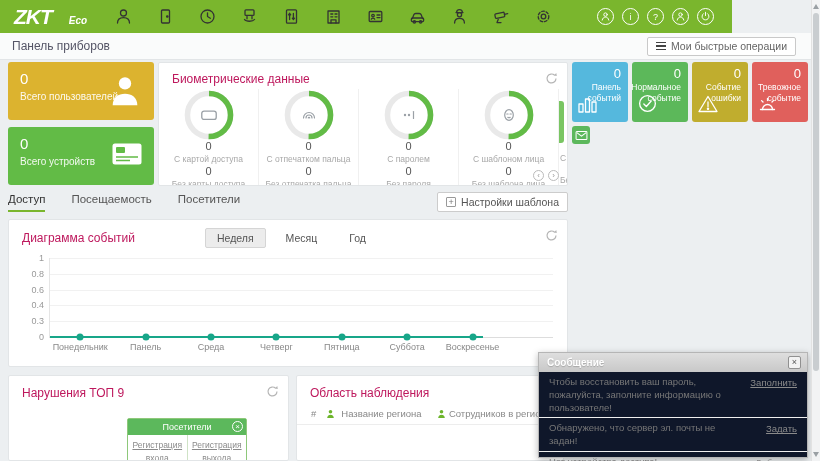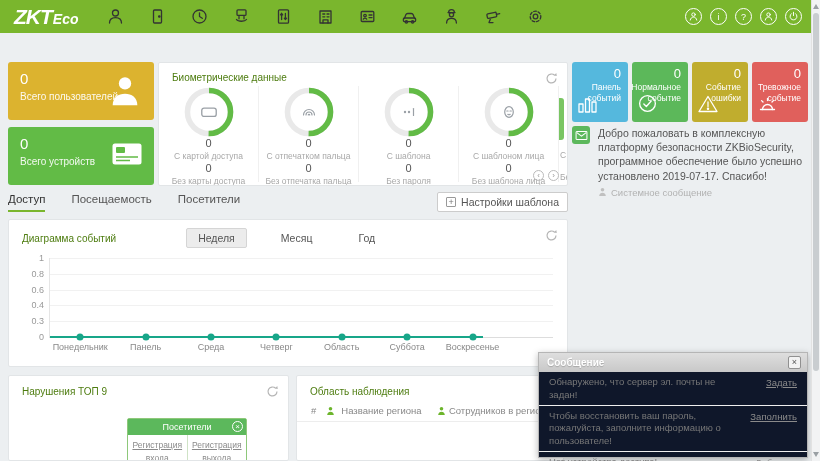--- a/index.html
+++ b/index.html
@@ -1,42 +1,42 @@
 <!DOCTYPE html>
 <html><head>
 <meta charset="utf-8">
 <style>
   * { margin:0; padding:0; box-sizing:border-box; }
   html,body { width:820px; height:461px; overflow:hidden; }
   body { font-family:"Liberation Sans","DejaVu Sans",sans-serif; background:#eceff1; color:#555; }
   #app { position:relative; width:820px; height:461px; overflow:hidden; background:#eceff1; }
 
   
-  .header { position:absolute; top:0; left:0; width:820px; height:33px; background:#7ab62d; display:flex; align-items:center; padding:0 18px 0 14px; z-index:10; }
+  .header { position:absolute; top:0; left:0; width:732px; height:33px; background:#7ab62d; display:flex; align-items:center; padding:0 18px 0 14px; z-index:10; }
   .logo { display:flex; align-items:baseline; color:#fff; margin-right:26px; cursor:default; }
   .logo .zkt { font-size:21px; font-weight:bold; font-style:italic; letter-spacing:-1px; }
-  .logo .eco { font-size:14px; font-weight:bold; font-style:italic; margin-left:1px; }
+  .logo .eco { font-size:10px; font-weight:bold; font-style:italic; margin-left:17px; }
   .modules { display:flex; align-items:center; gap:21px; }
   .mod-icon { width:21px; height:21px; display:flex; align-items:center; justify-content:center; cursor:pointer; }
   .mod-icon svg { stroke:#333; fill:none; stroke-width:1.3; stroke-linecap:round; stroke-linejoin:round; }
   .header-right { margin-left:auto; display:flex; align-items:center; gap:8px; }
   .welcome { color:#fff; font-size:11px; margin-right:6px; white-space:nowrap; }
   .hicon { width:17px; height:17px; border:1px solid #fff; border-radius:50%; color:#fff; font-size:9px; display:flex; align-items:center; justify-content:center; cursor:pointer; }
   .hicon svg { stroke:#fff; fill:none; stroke-width:1.2; stroke-linecap:round; }
 
   
   .toolbar { position:absolute; top:33px; left:0; width:820px; height:27px; background:#fafbfb; border-bottom:1px solid #e2e5e7; display:flex; align-items:center; padding:0 16px 0 12px; }
   .page-title { font-size:12px; color:#556; }
   .quick-ops { margin-left:auto; margin-right:8px; background:#fff; border:1px solid #c9c9c9; border-radius:2px; height:19px; display:flex; align-items:center; gap:5px; padding:0 8px; font-size:10.5px; color:#666; cursor:pointer; }
   .burger { display:inline-flex; flex-direction:column; gap:2px; }
   .burger i { display:block; width:10px; height:1.6px; background:#444; }
 
   
   .panel { position:absolute; background:#fff; border:1px solid #e2e5e7; border-radius:2px; }
-  .panel-title { font-size:10px; color:#4d7c0f; }
+  .panel-title { font-size:12px; color:#be185d; }
   .refresh { position:absolute; top:8px; right:8px; width:14px; height:14px; cursor:pointer; }
 
   
   .card { position:absolute; left:8px; width:146px; height:58px; border-radius:3px; padding:9px 12px; color:#fff; cursor:pointer; }
   .card .val { font-size:15px; line-height:1.1; }
   .card .lbl { font-size:10px; opacity:.92; margin-top:3px; }
   .card .cicon { position:absolute; right:12px; top:11px; }
 
   
   .bio { left:158px; top:62px; width:410px; height:124px; overflow:hidden; }
@@ -72,21 +72,21 @@
   
   .tabsrow { position:absolute; left:8px; top:190px; width:560px; height:24px; display:flex; align-items:center; }
   .tab { font-size:11.5px; color:#555; margin-right:26px; padding-bottom:5px; cursor:pointer; border-bottom:2px solid transparent; }
   .tab.active { color:#333; border-bottom-color:#7ab62d; }
   .tmpl-btn { margin-left:auto; background:#fff; border:1px solid #ccc; border-radius:2px; font-size:10.5px; color:#555; padding:3px 8px; display:flex; align-items:center; gap:5px; cursor:pointer; }
   .plusbox { width:10px; height:10px; border:1px solid #999; border-radius:1px; font-size:9px; color:#777; display:flex; align-items:center; justify-content:center; line-height:1; }
 
   
   .chartp { left:8px; top:219px; width:560px; height:148px; }
   .chead { display:flex; align-items:center; padding:8px 12px 0 13px; }
-  .periods { display:flex; gap:22px; margin-left:70px; }
+  .periods { display:flex; gap:8px; margin-left:70px; }
   .pbtn { font-size:10.5px; color:#555; padding:3px 11px; border-radius:2px; border:1px solid transparent; cursor:pointer; }
   .pbtn.active { background:#ececec; border-color:#d5d5d5; }
   .plot { position:absolute; left:40px; right:14px; top:38px; bottom:28px; border-left:1px solid #e5e5e5; border-bottom:1px solid #ddd; }
   .gridline { position:absolute; left:0; right:0; height:1px; background:#f1f1f1; }
   .ytick { position:absolute; left:-32px; width:26px; text-align:right; font-size:9px; color:#999; }
   .sline { position:absolute; left:0; width:86%; height:2px; background:#18a689; bottom:-1px; }
   .dot { position:absolute; width:7px; height:7px; border-radius:50%; background:#18a689; transform:translate(-50%,50%); }
   .xlabel { position:absolute; top:100%; margin-top:5px; transform:translateX(-50%); font-size:9px; color:#888; white-space:nowrap; }
 
   
@@ -229,20 +229,31 @@
       </span>
       <span class="hicon">
         <svg width="11" height="11" viewBox="0 0 14 14">
             <path d="M7 1.6v4.2"></path>
             <path d="M4.3 3.4a4.4 4.4 0 1 0 5.4 0"></path>
           </svg>
       </span>
     </div>
   </div>
 
+  <div class="toolbar">
+    <span class="page-title">Панель приборов</span>
+    <button class="quick-ops">
+      <span class="burger">
+          <i></i>
+          <i></i>
+          <i></i>
+        </span>
+      <span>Мои быстрые операции</span>
+    </button>
+  </div>
 
   <div class="card" style="top: 62px; background: rgb(220, 179, 47);">
     <div class="val">0</div>
     <div class="lbl">Всего пользователей</div>
     <span class="cicon">
       <svg width="34" height="36" viewBox="0 0 34 38">
           <circle cx="17" cy="11" r="6.5" fill="#fff"></circle>
           <path d="M4 34c0-8 6-12 13-12s13 4 13 12z" fill="#fff"></path>
         </svg>
     </span>
@@ -315,21 +326,21 @@
             </svg>
           <span class="gicon">
             <svg width="18" height="18" viewBox="0 0 18 18">
                 <circle cx="5" cy="9" r="1.2" fill="#9aa0a6" stroke="none"></circle>
                 <circle cx="9" cy="9" r="1.2" fill="#9aa0a6" stroke="none"></circle>
                 <path d="M13.5 5.5v7"></path>
               </svg>
           </span>
         </div>
         <div class="gval">0</div>
-        <div class="glbl">С шаблона</div>
+        <div class="glbl">С паролем</div>
         <div class="gval">0</div>
         <div class="glbl">Без пароля</div>
       </div>
 
       <div class="gcol">
         <div class="ring">
           <svg class="track" width="50" height="50" viewBox="0 0 36 36">
               <circle cx="18" cy="18" r="15.5" fill="none" stroke="#e9e9e9" stroke-width="4"></circle>
               <circle cx="18" cy="18" r="15.5" fill="none" stroke="#62bb46" stroke-width="4" stroke-dasharray="48.7 48.7" transform="rotate(-90 18 18)"></circle>
             </svg>
@@ -406,30 +417,20 @@
     </div>
   </div>
 
   <div class="sysmsg">
     <span class="env">
       <svg width="13" height="11" viewBox="0 0 18 14">
           <rect x="1.5" y="1.5" width="15" height="11" rx="1" fill="none" stroke="#fff" stroke-width="1.4"></rect>
           <path d="M2.5 3l6.5 5 6.5-5" fill="none" stroke="#fff" stroke-width="1.4"></path>
         </svg>
     </span>
-    <div>
-      <div class="txt">Добро пожаловать в комплексную платформу безопасности ZKBioSecurity, программное обеспечение было успешно установлено 2019-07-17. Спасибо!</div>
-      <div class="src">
-        <svg width="9" height="10" viewBox="0 0 10 11">
-            <circle cx="5" cy="3" r="2" fill="#c0c0c0"></circle>
-            <path d="M1.3 10c.3-2.4 1.8-3.6 3.7-3.6S8.4 7.6 8.7 10z" fill="#c0c0c0"></path>
-          </svg>
-        <span>Системное сообщение</span>
-      </div>
-    </div>
   </div>
 
   <div class="tabsrow">
     <span class="tab active">Доступ</span>
     <span class="tab">Посещаемость</span>
     <span class="tab">Посетители</span>
     <button class="tmpl-btn">
       <span class="plusbox">+</span>
       <span>Настройки шаблона</span>
     </button>
@@ -467,21 +468,21 @@
       <span class="dot" style="left: 19%; bottom: 0%; background: rgb(24, 166, 137);"></span>
       <span class="dot" style="left: 32%; bottom: 0%; background: rgb(24, 166, 137);"></span>
       <span class="dot" style="left: 45%; bottom: 0%; background: rgb(24, 166, 137);"></span>
       <span class="dot" style="left: 58%; bottom: 0%; background: rgb(24, 166, 137);"></span>
       <span class="dot" style="left: 71%; bottom: 0%; background: rgb(24, 166, 137);"></span>
       <span class="dot" style="left: 84%; bottom: 0%; background: rgb(24, 166, 137);"></span>
       <span class="xlabel" style="left:6%">Понедельник</span>
       <span class="xlabel" style="left:19%">Панель</span>
       <span class="xlabel" style="left:32%">Среда</span>
       <span class="xlabel" style="left:45%">Четверг</span>
-      <span class="xlabel" style="left:58%">Область</span>
+      <span class="xlabel" style="left:58%">Пятница</span>
       <span class="xlabel" style="left:71%">Суббота</span>
       <span class="xlabel" style="left:84%">Воскресенье</span>
     </div>
   </div>
 
   <div class="panel violp">
     <div class="panel-title">Нарушения ТОП 9</div>
     <span class="refresh">
       <svg width="13" height="13" viewBox="0 0 16 16">
           <path d="M13.5 8a5.5 5.5 0 1 1-1.7-4" fill="none" stroke="#b5b5b5" stroke-width="1.5"></path>
@@ -520,26 +521,26 @@
       </span>
     </div>
   </div>
 
   <div class="msgpop">
     <div class="msghead">
       <span class="t">Сообщение</span>
       <span class="msgclose">×</span>
     </div>
     <div class="msgrow">
+      <span class="mt">Чтобы восстановить ваш пароль, пожалуйста, заполните информацию о пользователе!</span>
+      <span class="ma">Заполнить</span>
+    </div>
+    <div class="msgrow">
       <span class="mt">Обнаружено, что сервер эл. почты не задан!</span>
       <span class="ma">Задать</span>
-    </div>
-    <div class="msgrow">
-      <span class="mt">Чтобы восстановить ваш пароль, пожалуйста, заполните информацию о пользователе!</span>
-      <span class="ma">Заполнить</span>
     </div>
     <div class="msgrow">
       <span class="mt">Нет устройства доступа!</span>
       <span class="ma">Добавить</span>
     </div>
 
   </div>
 
   <div class="scrollbar">
     <span class="sb-arrow sb-up"></span>

